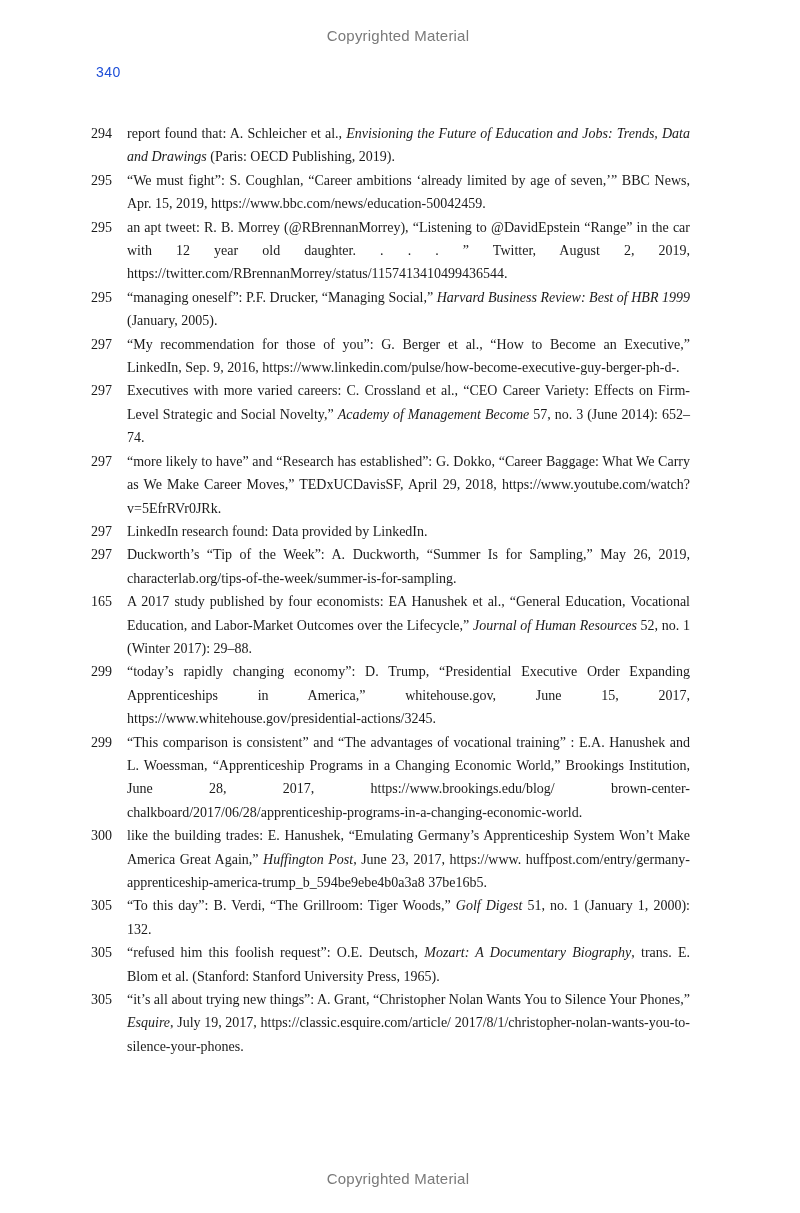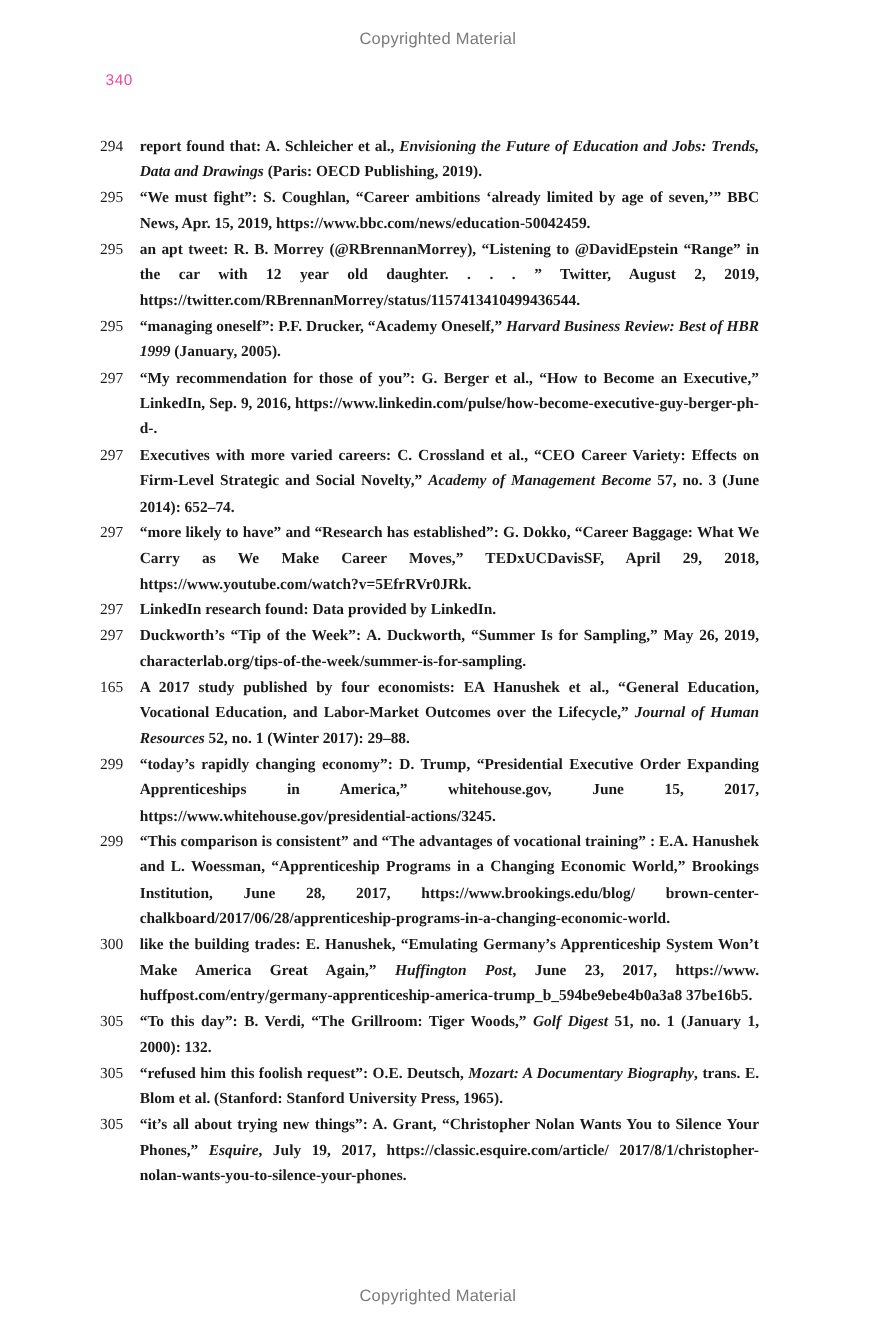--- a/index.html
+++ b/index.html
@@ -6,31 +6,31 @@
   body { width: 800px; height: 1213px; position: relative; overflow: hidden; color: #1a1a1a; }
   .watermark {
     position: absolute; left: 0; width: 796px; text-align: center;
     font-family: "Liberation Sans", sans-serif; font-size: 15px; color: #7a7a7a;
     letter-spacing: 0.2px;
   }
   .wm-top { top: 27px; }
   .wm-bottom { top: 1170px; }
   .header {
     position: absolute; top: 64px; left: 96px; width: 608px; height: 20px;
-    font-family: "Liberation Sans", sans-serif; font-size: 14px; color: #ec4899;
+    font-family: "Liberation Sans", sans-serif; font-size: 14px; color: #1d4ed8;
   }
   .page-number { position: absolute; left: 0; top: 0; letter-spacing: 0.5px; }
   .running-head { position: absolute; left: 0; width: 608px; top: 0; text-align: center; letter-spacing: 1.2px; }
   .notes {
     position: absolute; top: 122px; left: 84px; width: 606px;
     font-family: "Liberation Serif", serif; font-size: 14px; line-height: 23.4px;
   }
   .note { position: relative; padding-left: 43px; text-align: justify; }
   .note-page { position: absolute; left: 7px; top: 0; }
-  .note-text { display: block; font-weight: bold; }
+  .note-text { display: block; }
   .note-text i { font-style: italic; }
 </style>
 </head>
 <body>
 
 <div class="watermark wm-top">Copyrighted Material</div>
 
 <div class="header">
   <span class="page-number">340</span>
 </div>
@@ -43,21 +43,21 @@
     <div class="note">
       <span class="note-page">295</span>
       <span class="note-text"><span>“We must fight”: S. Coughlan, “Career ambitions ‘already limited by age of seven,’” BBC News, Apr. 15, 2019, https://www.bbc.com/news/education-50042459.</span></span>
     </div>
     <div class="note">
       <span class="note-page">295</span>
       <span class="note-text"><span>an apt tweet: R. B. Morrey (@RBrennanMorrey), “Listening to @DavidEpstein “Range” in the car with 12 year old daughter. . . . ” Twitter, August 2, 2019, https://twitter.com/RBrennanMorrey/status/1157413410499436544.</span></span>
     </div>
     <div class="note">
       <span class="note-page">295</span>
-      <span class="note-text"><span>“managing oneself”: P.F. Drucker, “Academy Oneself,” </span><i>Harvard Business Review: Best of HBR 1999</i><span> (January, 2005).</span></span>
+      <span class="note-text"><span>“managing oneself”: P.F. Drucker, “Managing Social,” </span><i>Harvard Business Review: Best of HBR 1999</i><span> (January, 2005).</span></span>
     </div>
     <div class="note">
       <span class="note-page">297</span>
       <span class="note-text"><span>“My recommendation for those of you”: G. Berger et al., “How to Become an Executive,” LinkedIn, Sep. 9, 2016, https://www.linkedin.com/pulse/how-become-executive-guy-berger-ph-d-.</span></span>
     </div>
     <div class="note">
       <span class="note-page">297</span>
       <span class="note-text"><span>Executives with more varied careers: C. Crossland et al., “CEO Career Variety: Effects on Firm-Level Strategic and Social Novelty,” </span><i>Academy of Management Become</i><span> 57, no. 3 (June 2014): 652–74.</span></span>
     </div>
     <div class="note">

